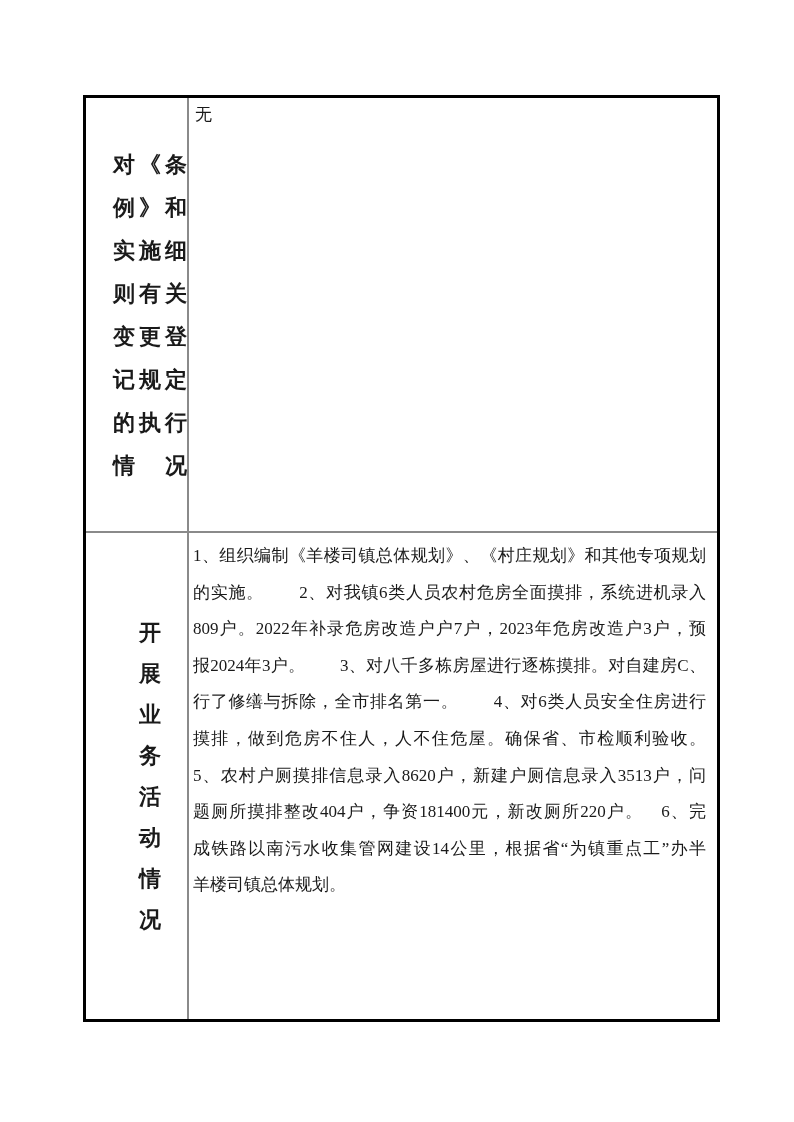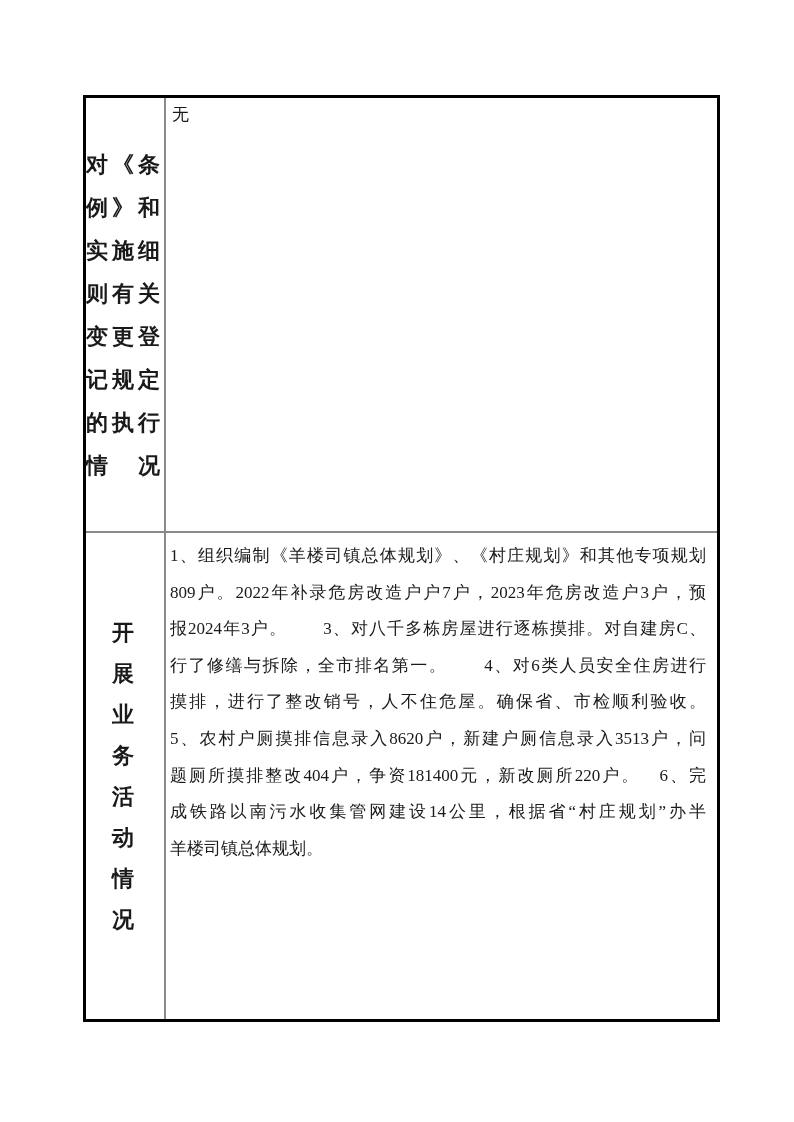--- a/index.html
+++ b/index.html
@@ -38,26 +38,26 @@
     min-height: 0;
   }
   .trow.row-1 {
     height: 435px;
     border-bottom: 2px solid #8a8a8a;
   }
   .trow.row-2 {
     flex: 1;
   }
   .hcell {
-    width: 80px;
+    width: 103px;
     box-sizing: border-box;
     border-right: 2px solid #8a8a8a;
     display: flex;
     align-items: center;
-    justify-content: flex-start;
+    justify-content: flex-end;
     flex-shrink: 0;
   }
   .ccell {
     flex: 1;
     box-sizing: border-box;
     overflow: hidden;
   }
   
   .hlines {
     width: 74px;
@@ -138,26 +138,27 @@
             <div>务</div>
             <div>活</div>
             <div>动</div>
             <div>情</div>
             <div>况</div>
           </div>
       </div>
       <div class="ccell">
         <div class="clines">
             <div>1、组织编制《羊楼司镇总体规划》、《村庄规划》和其他专项规划</div>
+            <div>的实施。　　2、对我镇6类人员农村危房全面摸排，系统进机录入</div>
             <div>809户。2022年补录危房改造户户7户，2023年危房改造户3户，预</div>
             <div>报2024年3户。　　3、对八千多栋房屋进行逐栋摸排。对自建房C、</div>
             <div>行了修缮与拆除，全市排名第一。　　4、对6类人员安全住房进行</div>
-            <div>摸排，进行了整改销号，人不住危屋。确保省、市检顺利验收。</div>
+            <div>摸排，做到危房不住人，人不住危屋。确保省、市检顺利验收。</div>
             <div>5、农村户厕摸排信息录入8620户，新建户厕信息录入3513户，问</div>
             <div>题厕所摸排整改404户，争资181400元，新改厕所220户。　6、完</div>
-            <div>成铁路以南污水收集管网建设14公里，根据省“村庄规划”办半</div>
+            <div>成铁路以南污水收集管网建设14公里，根据省“为镇重点工”办半</div>
             <div>羊楼司镇总体规划。</div>
           </div>
       </div>
     </div>
 
   </div>
 </div>
 
 </body></html>

